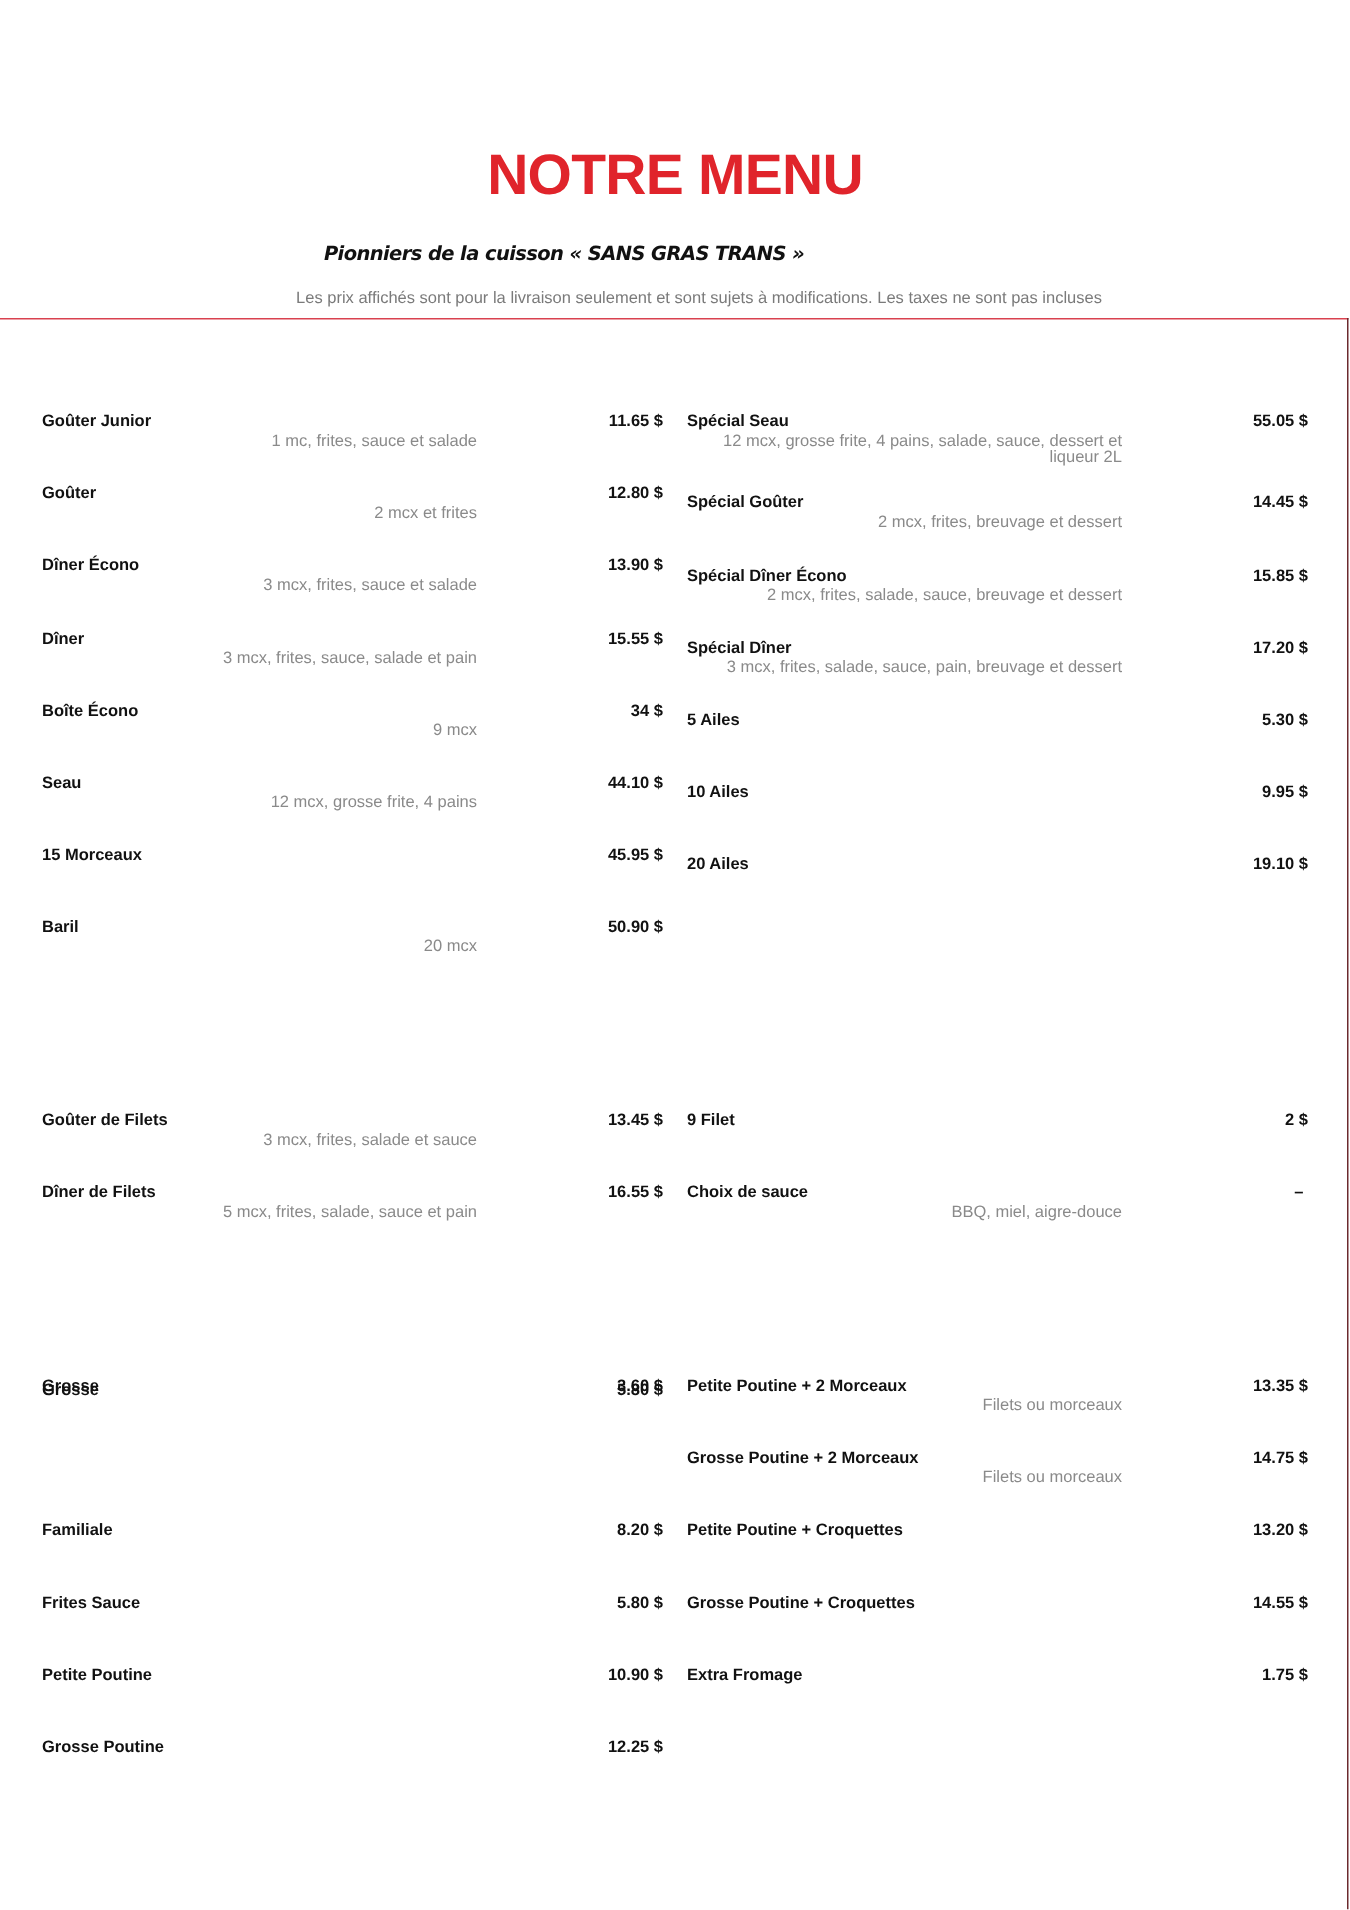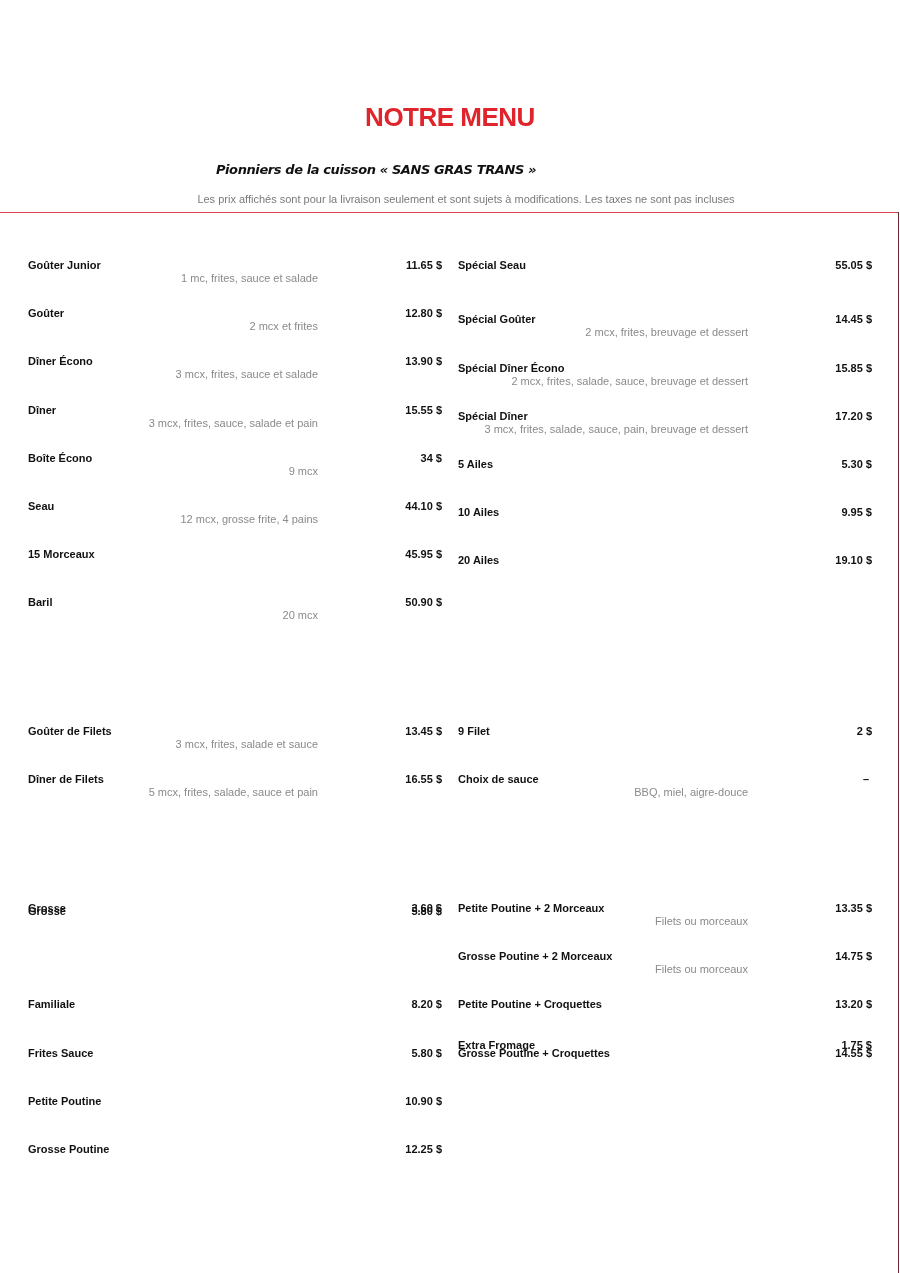--- a/index.html
+++ b/index.html
@@ -16,21 +16,21 @@
       color: #111;
     }
     .title {
       position: absolute;
       top: 97px;
       left: 0;
       width: 900px;
       text-align: center;
       font-family: "Liberation Sans", sans-serif;
       font-weight: bold;
-      font-size: 26px;
+      font-size: 38px;
       letter-spacing: -0.5px;
       color: #e0242b;
       margin: 0;
       line-height: 40px;
     }
     .subtitle {
       position: absolute;
       top: 160px;
       left: 0;
       width: 752px;
@@ -66,20 +66,21 @@
       top: 212px;
       left: 898px;
       width: 1px;
       height: 1061px;
       background: #6b2a2e;
     }
     .item {
       position: absolute;
       width: 414px;
       height: 40px;
+      margin-top: 16px;
     }
     .item .name {
       position: absolute;
       left: 0;
       top: 0;
       font-weight: bold;
       font-size: 11px;
       color: #111;
       line-height: 14px;
       white-space: nowrap;
@@ -153,20 +154,21 @@
     <span class="price">45.95 $</span>
   </div>
   <div class="item col-left" style="top:595px">
     <span class="name">Baril</span>
     <span class="desc">20 mcx</span>
     <span class="price">50.90 $</span>
   </div>
 
   <div class="item col-right" style="top:258px">
     <span class="name">Spécial Seau</span>
+    <span class="desc">12 mcx, grosse frite, 4 pains, salade, sauce, dessert et liqueur 2L</span>
     <span class="price">55.05 $</span>
   </div>
   <div class="item col-right" style="top:312px">
     <span class="name">Spécial Goûter</span>
     <span class="desc">2 mcx, frites, breuvage et dessert</span>
     <span class="price">14.45 $</span>
   </div>
   <div class="item col-right" style="top:361px">
     <span class="name">Spécial Dîner Écono</span>
     <span class="desc">2 mcx, frites, salade, sauce, breuvage et dessert</span>
@@ -262,18 +264,18 @@
   <div class="item col-right" style="top:997px">
     <span class="name">Petite Poutine + Croquettes</span>
     <span class="desc"></span>
     <span class="price">13.20 $</span>
   </div>
   <div class="item col-right" style="top:1046px">
     <span class="name">Grosse Poutine + Croquettes</span>
     <span class="desc"></span>
     <span class="price">14.55 $</span>
   </div>
-  <div class="item col-right" style="top:1038px">
+  <div class="item col-right" style="top:1094px">
     <span class="name">Extra Fromage</span>
     <span class="desc"></span>
     <span class="price">1.75 $</span>
   </div>
 </div>
 
 </body></html>

